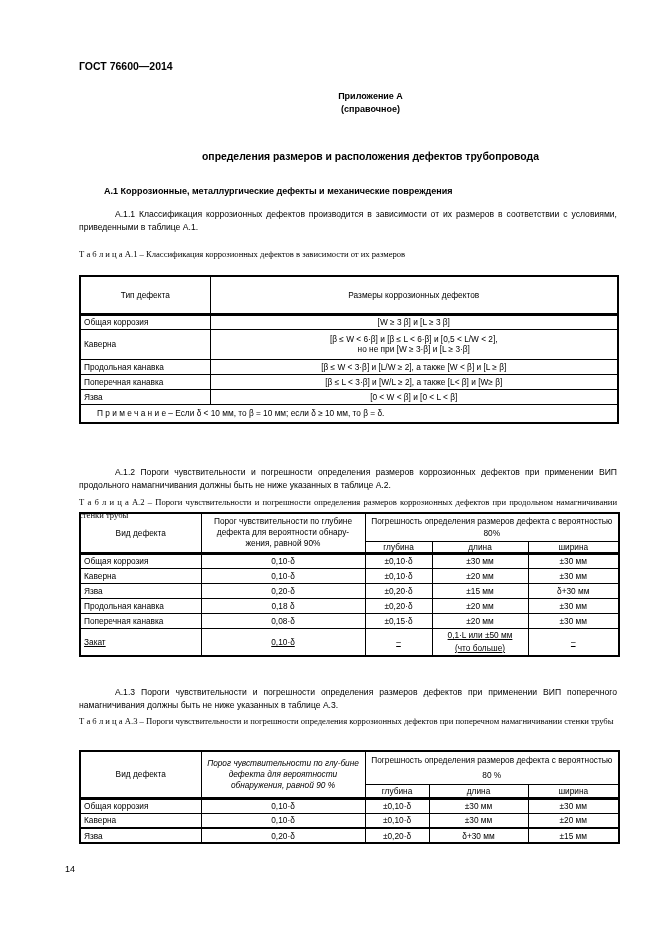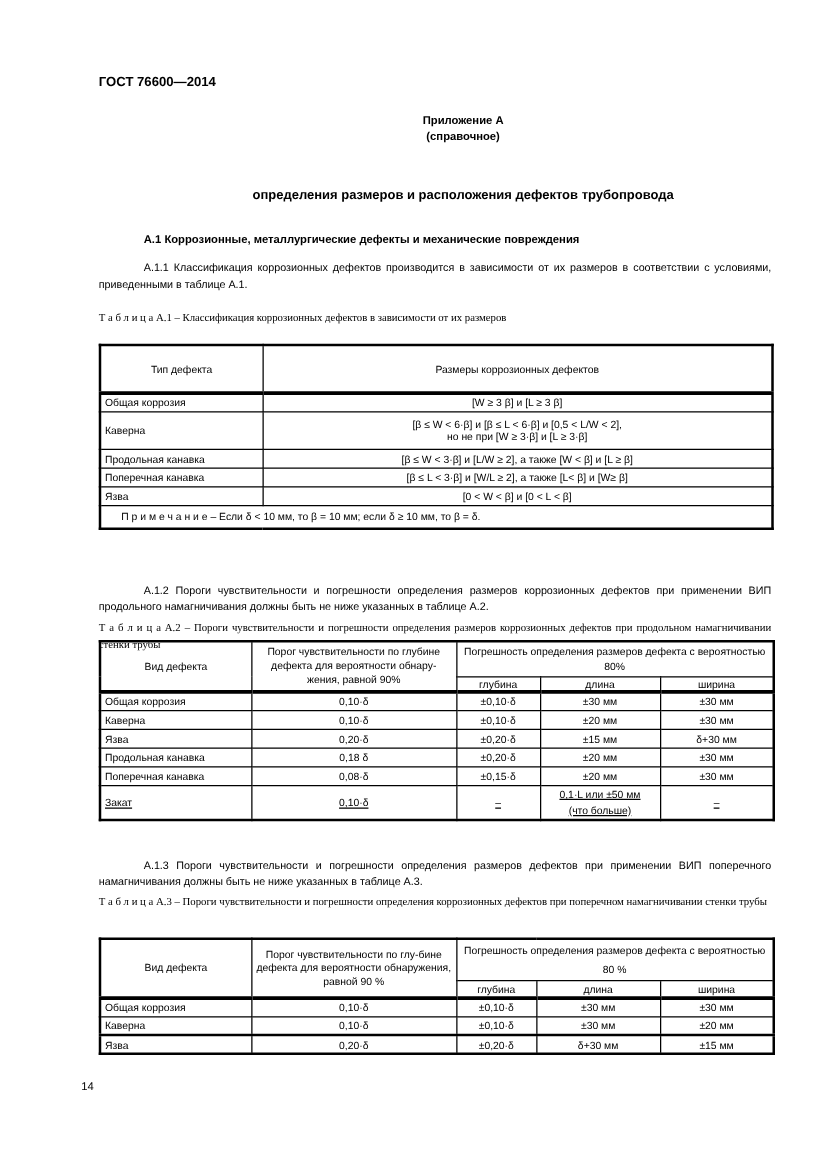--- a/index.html
+++ b/index.html
@@ -5,21 +5,21 @@
   html, body { margin: 0; padding: 0; background: #ffffff; }
   body { width: 661px; height: 935px; position: relative; overflow: hidden;
          font-family: "Liberation Sans", sans-serif; color: #000; font-size: 8.6px; }
   .abs { position: absolute; }
   .doc-id { left: 79px; top: 60px; font-weight: bold; font-size: 10.5px; }
   .center { left: 0; width: 661px; text-align: center; padding-left: 40px; }
   .bold { font-weight: bold; }
   .appendix-title { top: 91px; font-size: 9px; }
   .appendix-sub { top: 104px; font-size: 9px; }
   .main-title { top: 150px; font-size: 10.4px; line-height: 13px; }
-  .section { left: 115px; top: 186px; font-size: 9px; }
+  .section { left: 104px; top: 186px; font-size: 9px; }
   .para { left: 79px; width: 538px; font-size: 8.6px; line-height: 13px; text-align: justify; }
   .para .indent { display: inline-block; width: 36px; }
   .caption { left: 79px; width: 538px; font-size: 8.6px; line-height: 13px; text-align: justify; font-family: Liberation Serif, serif; }
   .pagenum { left: 65px; top: 864px; font-size: 9px; }
   table { position: absolute; border-collapse: collapse; font-size: 8.3px; }
   td, th { border: 1px solid #000; padding: 0 3px; font-weight: normal; }
   .outer { border: 2px solid #000; }
   .thick-bottom td, .thick-bottom th { border-bottom: 3px solid #000; }
   .c { text-align: center; margin-top: 24px; }
   .l { text-align: left; }
@@ -164,21 +164,21 @@
   <colgroup>
       <col style="width:121px">
       <col style="width:164px">
       <col style="width:64px">
       <col style="width:99px">
       <col>
     </colgroup>
   <tbody>
       <tr style="height:33px;">
     <th rowspan="2" class="c" style="border-bottom:3px solid #000;">Вид дефекта</th>
-    <th rowspan="2" class="c" style="border-bottom:3px solid #000;line-height:11px;">Порог чувствительности по глу-бине дефекта для вероятности обнаружения, равной 90 %</th>
+    <th rowspan="2" class="c" style="border-bottom:3px solid #000;line-height:11px;font-style:italic;">Порог чувствительности по глу-бине дефекта для вероятности обнаружения, равной 90 %</th>
     <th colspan="3" class="c" style="line-height:15px;">Погрешность определения размеров дефекта с вероятностью 80 %</th>
   </tr>
   <tr class="thick-bottom" style="height:14px;">
     <th class="c">глубина</th>
     <th class="c">длина</th>
     <th class="c">ширина</th>
   </tr>
   <tr style="height:15px;">
     <td class="l">Общая коррозия</td>
     <td class="c">0,10·δ</td>

